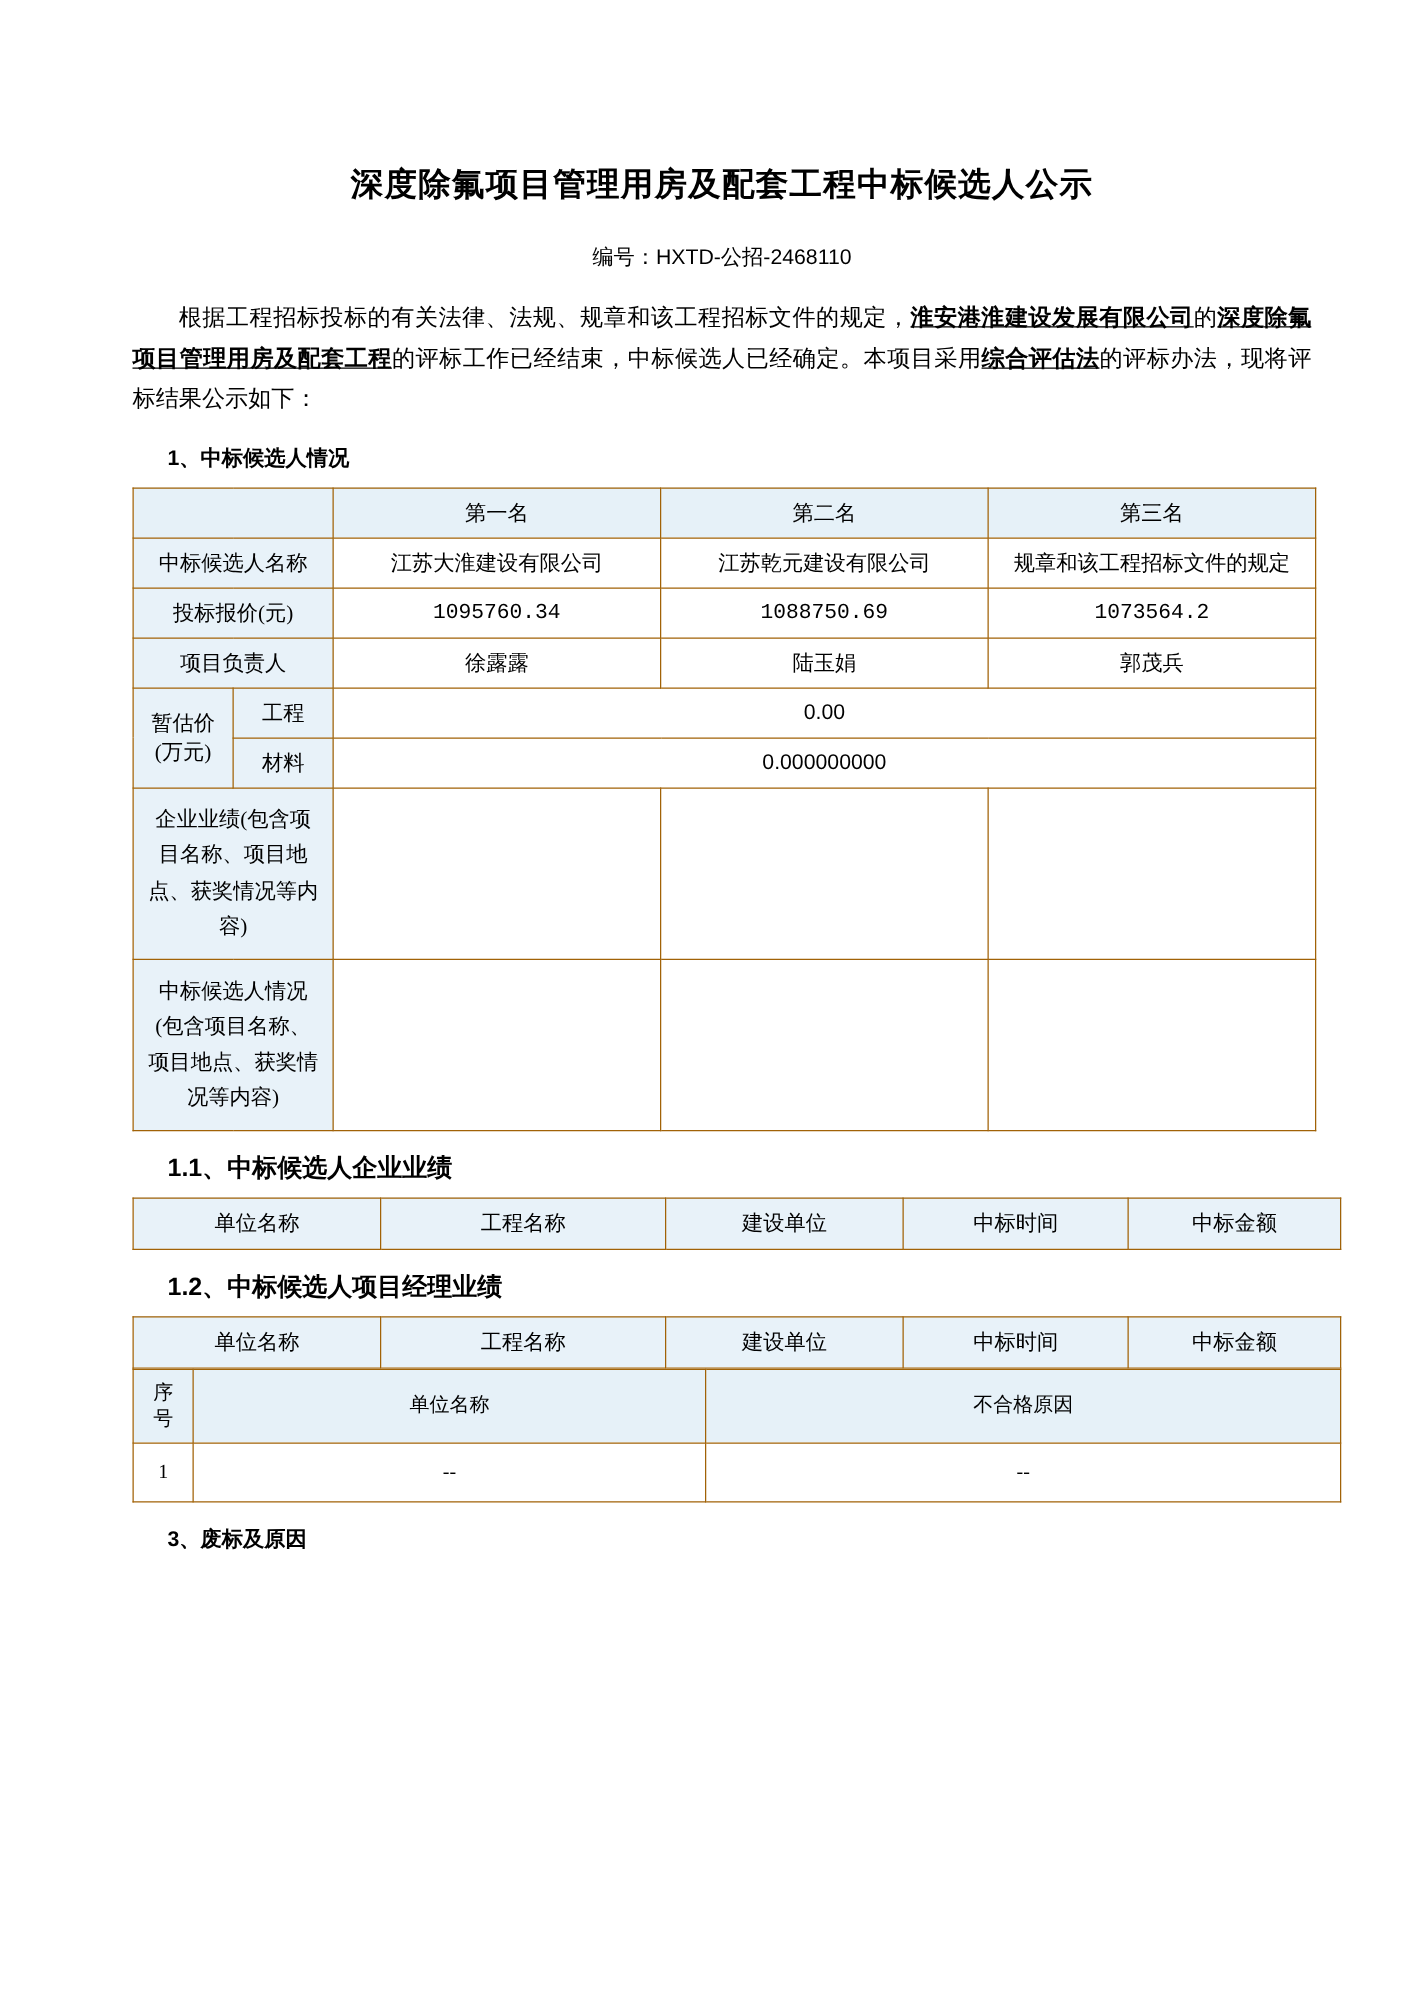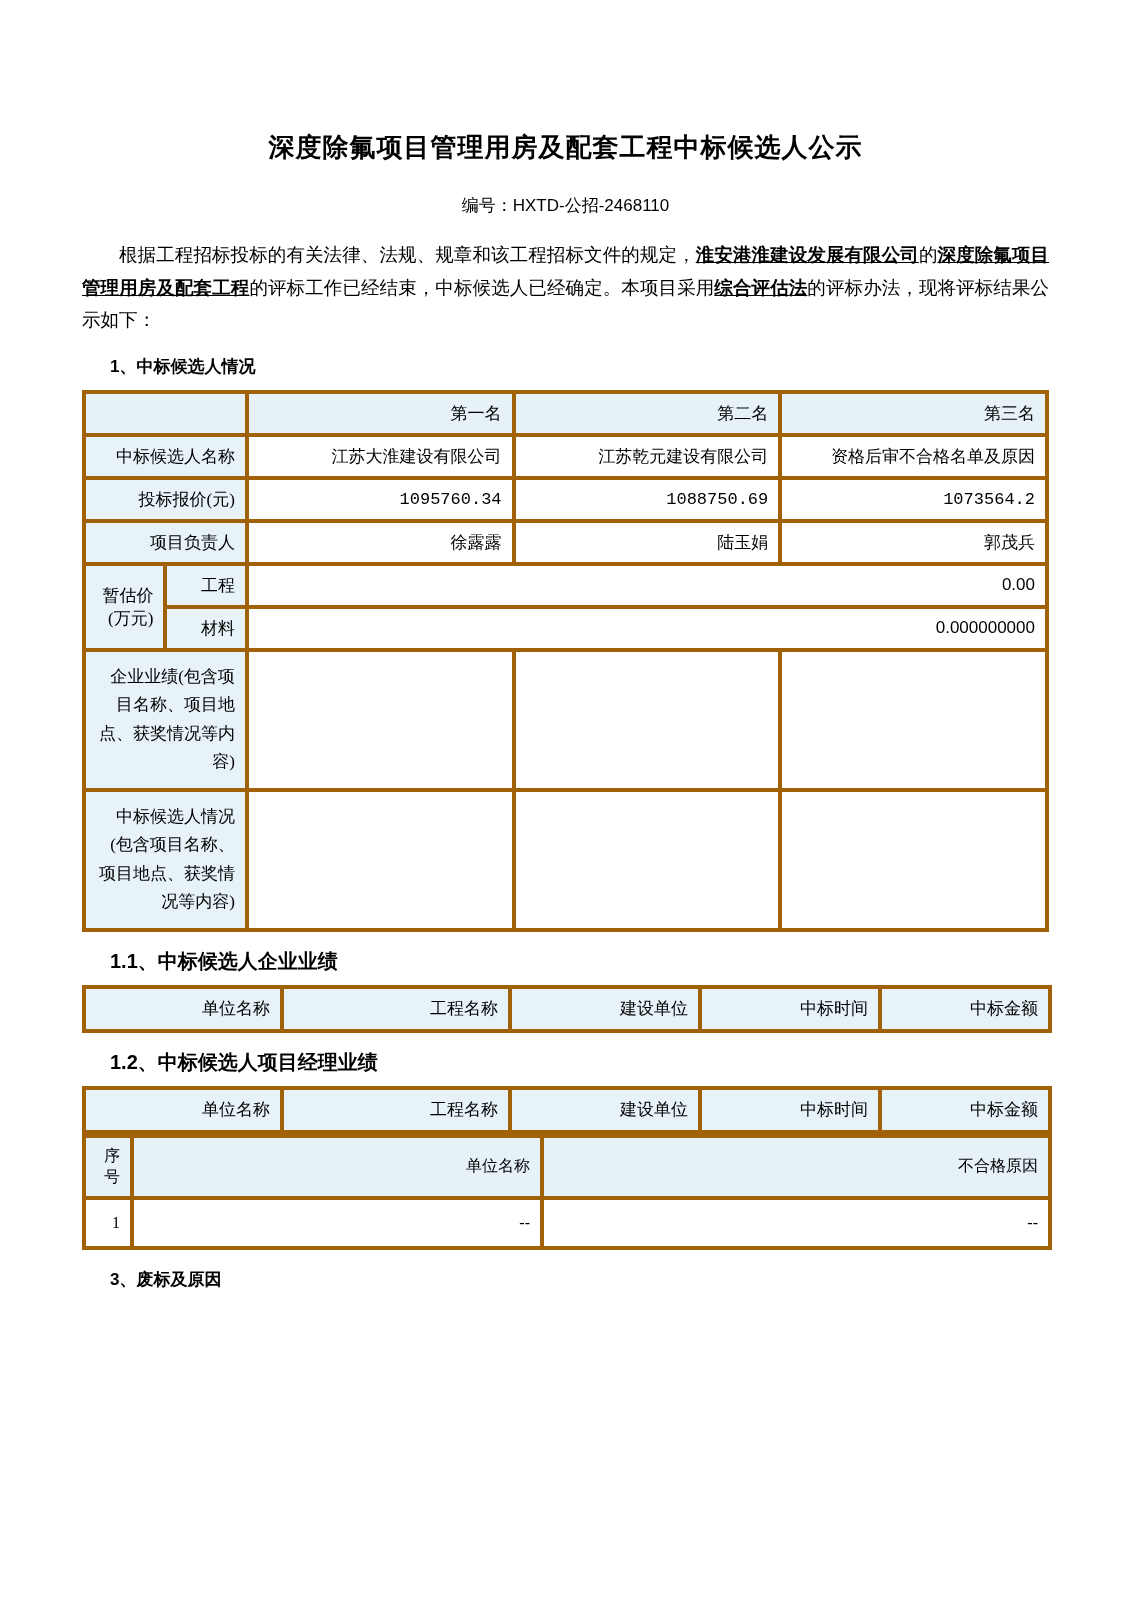--- a/index.html
+++ b/index.html
@@ -10,21 +10,21 @@
   body {
     width: 1131px;
     min-height: 1600px;
     font-family: "Liberation Serif", "DejaVu Serif", serif;
     color: #000000;
   }
   .page {
     width: 1131px;
     min-height: 1600px;
     box-sizing: border-box;
-    padding: 130px 82px 40px 82px;
+    padding: 130px 82px 40px 106px;
     position: relative;
   }
   .doc-title {
     text-align: center;
     font-size: 26px;
     font-weight: bold;
     letter-spacing: 1px;
     margin: 0 0 28px 0;
     line-height: 1.4;
   }
@@ -56,25 +56,25 @@
     font-size: 20px;
     font-weight: bold;
     margin: 16px 0 10px 28px;
   }
   table {
     border-collapse: collapse;
     width: 100%;
     table-layout: fixed;
   }
   table.tbl td, table.tbl th {
-    border: 4px solid #a16207;
+    border: 1px solid #a16207;
     padding: 8px 10px;
     font-size: 17px;
     vertical-align: middle;
-    text-align: right;
+    text-align: center;
     font-weight: normal;
     word-wrap: break-word;
   }
   .hdr-row td {
     background: #e6f1f8;
   }
   .lbl-cell {
     background: #e8f2f9;
   }
   .lbl-cell-sm {
@@ -137,21 +137,21 @@
         <td colspan="2"></td>
         <td>第一名</td>
         <td>第二名</td>
         <td>第三名</td>
       </tr>
 
       <tr>
         <td colspan="2" class="lbl-cell">中标候选人名称</td>
         <td>江苏大淮建设有限公司</td>
         <td>江苏乾元建设有限公司</td>
-        <td>资格后审不合格名单及原因</td>
+        <td>规章和该工程招标文件的规定</td>
       </tr>
 
       <tr>
         <td colspan="2" class="lbl-cell">投标报价(元)</td>
         <td class="num-cell">1095760.34</td>
         <td class="num-cell">1088750.69</td>
         <td class="num-cell">1073564.2</td>
       </tr>
 
       <tr>

